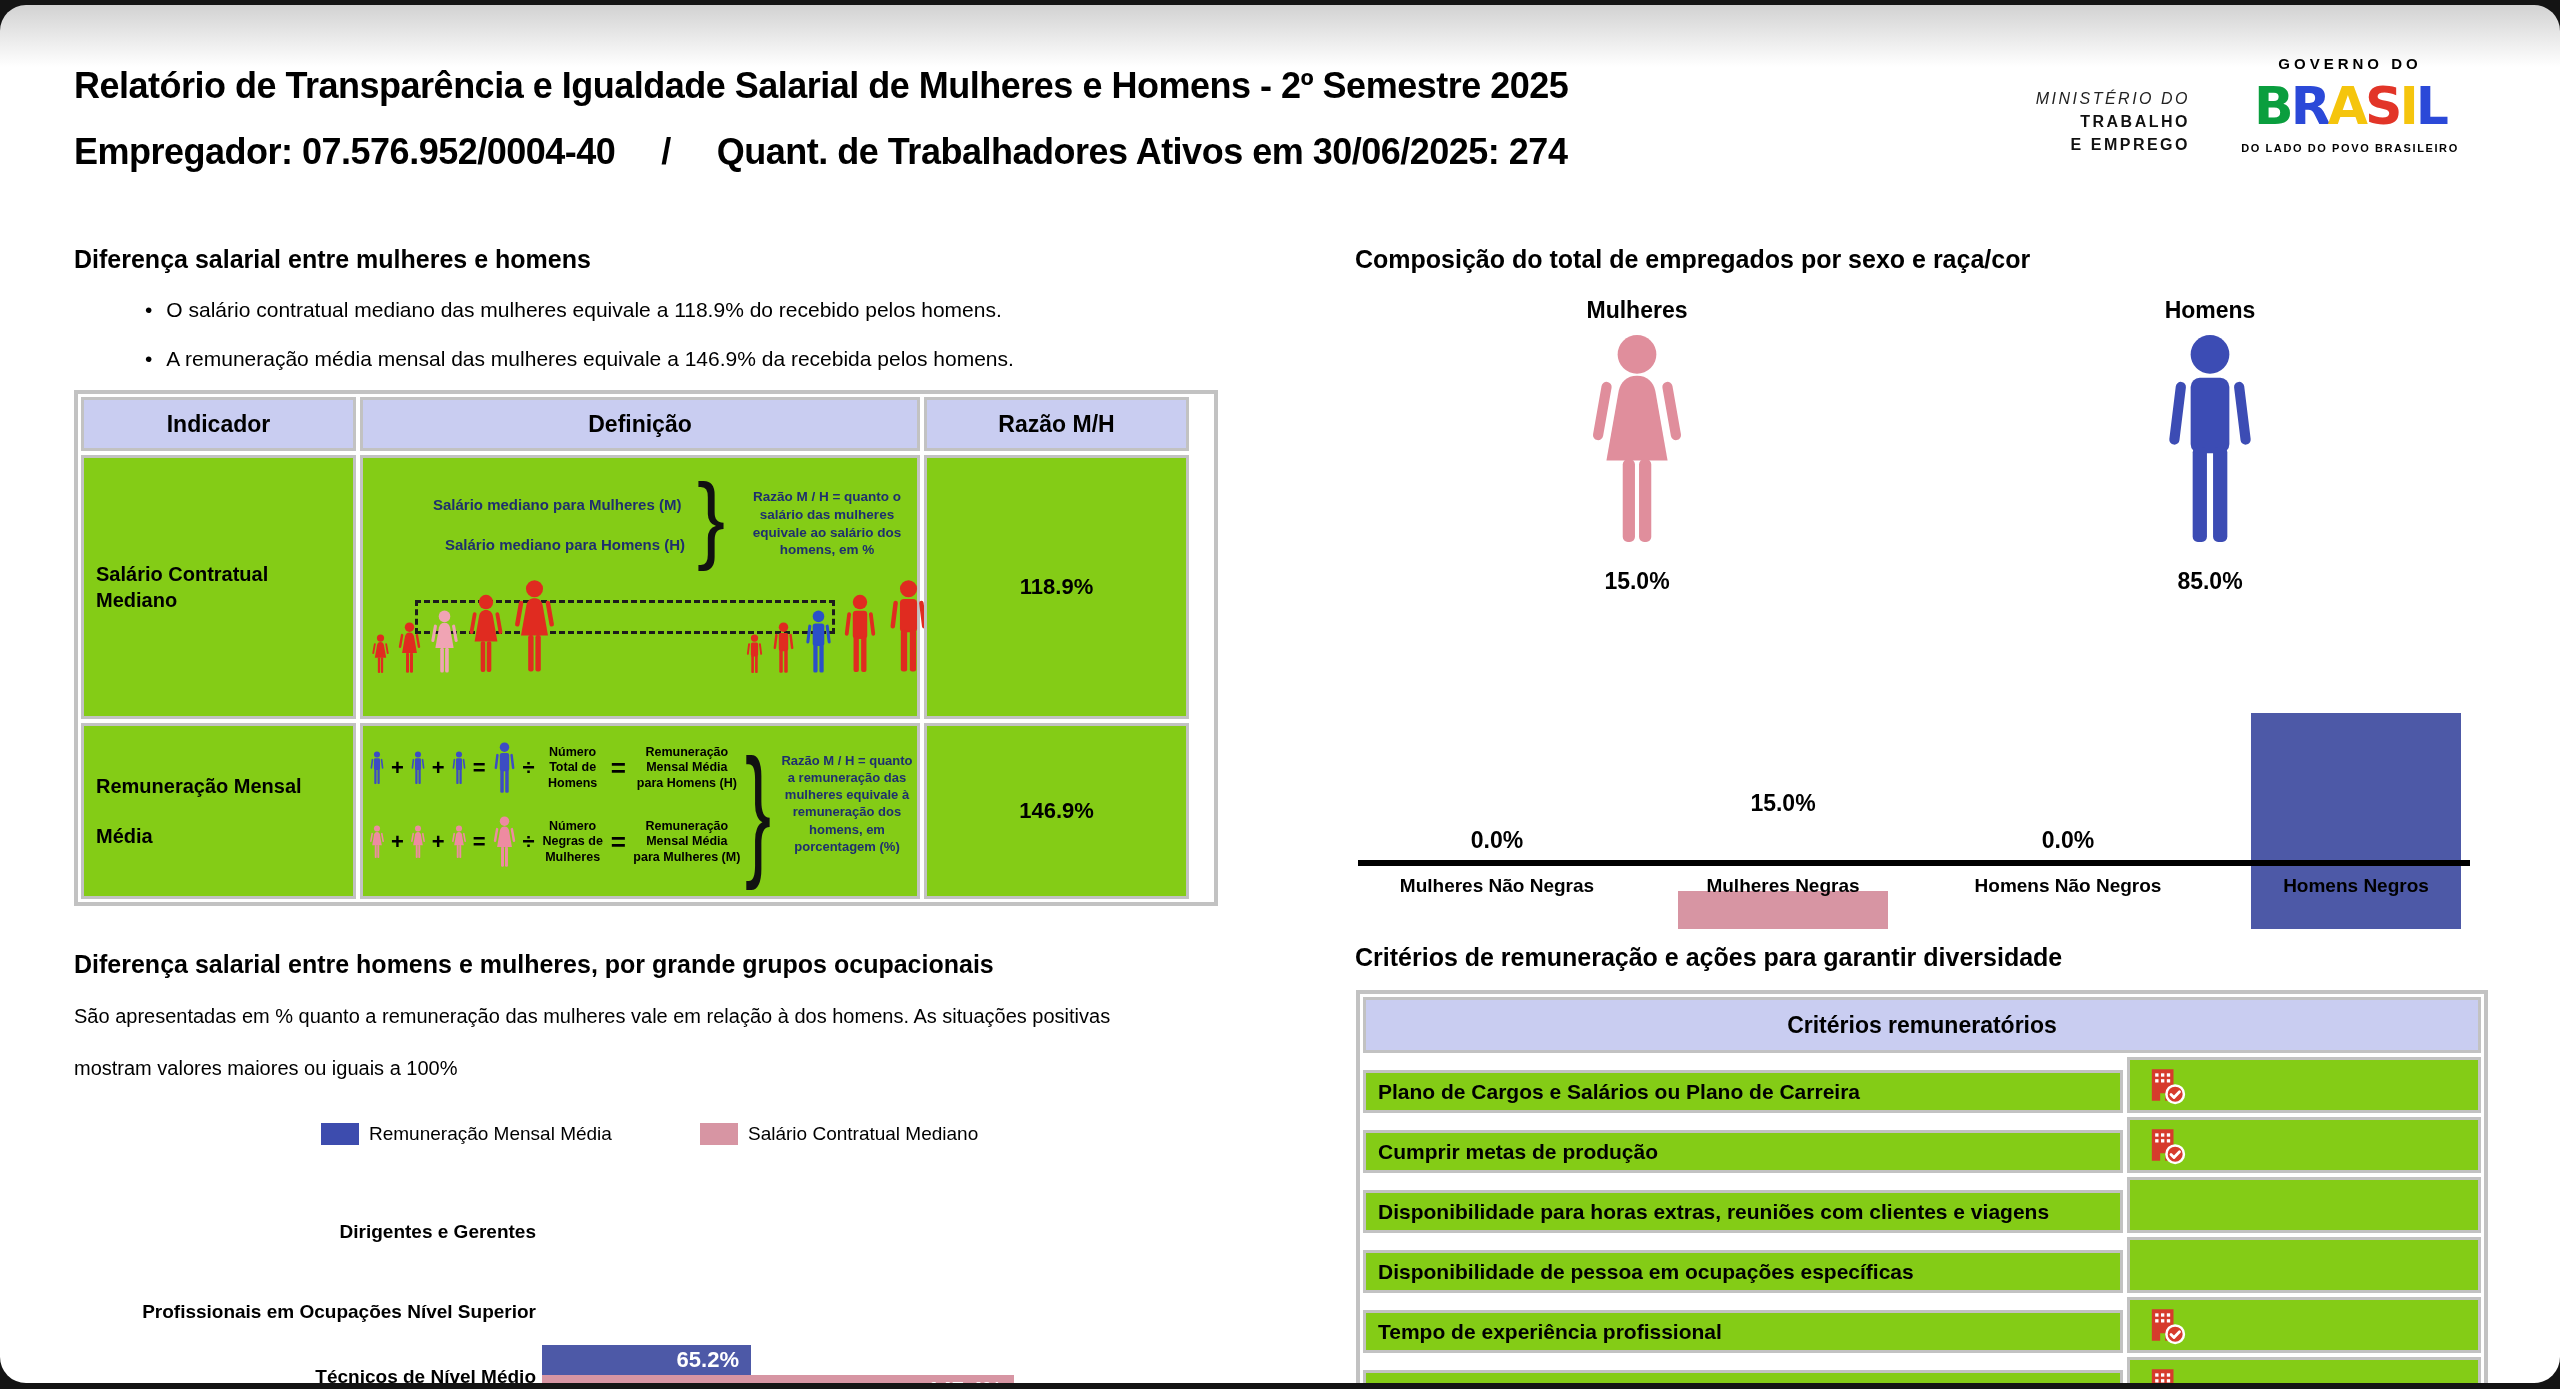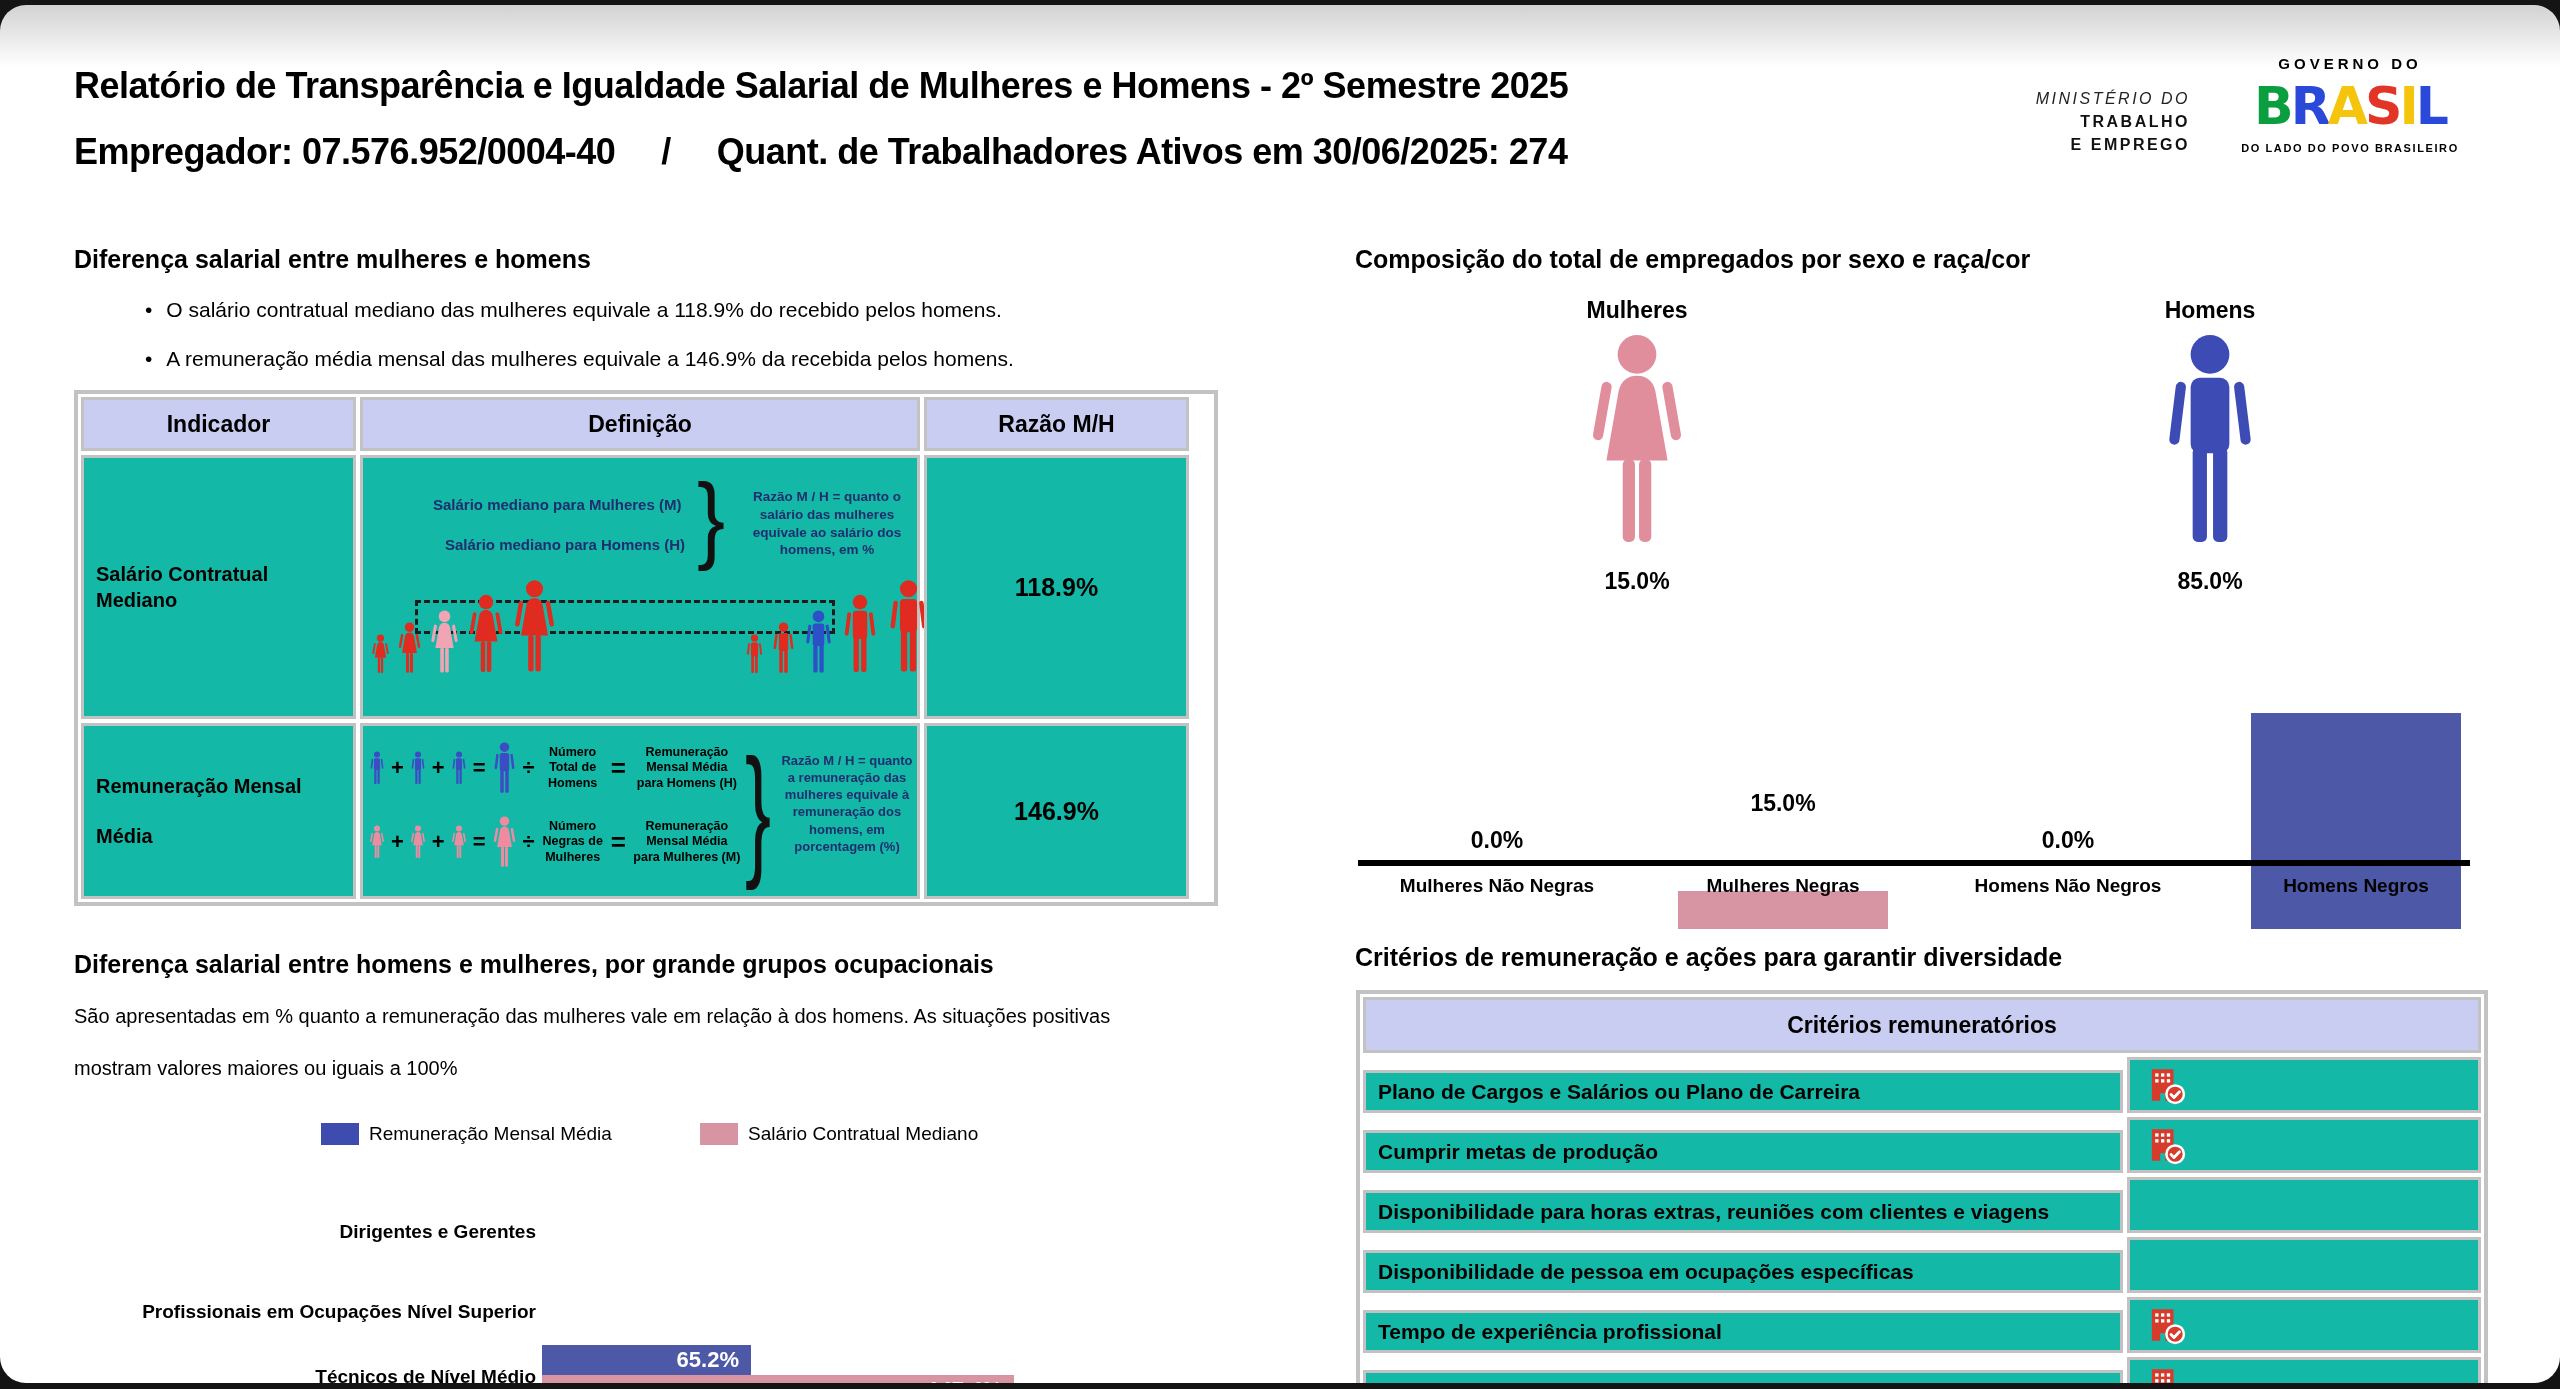--- a/index.html
+++ b/index.html
@@ -17,25 +17,25 @@
   .ministry{width:290px;text-align:right;font-size:16px;letter-spacing:2.5px;line-height:23px;color:#222;}
   .ministry .m1{font-weight:500;font-style:italic;}
   .ministry .m2,.ministry .m3{font-weight:800;color:#111;}
   .gov{width:270px;text-align:center;}
   .gov .gtop{font-size:15px;font-weight:800;letter-spacing:4px;}
   .gov .brand{font-size:52px;font-weight:900;letter-spacing:-3px;line-height:68px;font-family:"DejaVu Sans",sans-serif;}
   .gov .gtag{font-size:11px;font-weight:700;letter-spacing:1.6px;margin-top:2px;}
   .lg{color:#0a9e3e}.lb{color:#2b49d8}.ly{color:#f5c50d}.lr{color:#e23528}
   
   .gtable{border:4px solid #c2c2c2;background:#fff;padding:3px;display:grid;grid-gap:4px;}
-  .gcell{border:3px solid #c2c2c2;background:#14b8a6;position:relative;}
+  .gcell{border:3px solid #c2c2c2;background:#84cc16;position:relative;}
   .lav{background:#c9cdf1;}
   .thead{display:flex;align-items:center;justify-content:center;font-size:23px;font-weight:bold;}
   .indcell{display:flex;flex-direction:column;justify-content:center;padding-left:12px;font-size:20px;font-weight:bold;line-height:48px;}
-  .ratiocell{display:flex;align-items:center;justify-content:center;font-size:25px;font-weight:bold;text-align:center;}
+  .ratiocell{display:flex;align-items:center;justify-content:center;font-size:22px;font-weight:bold;text-align:center;}
   .navy{color:#1e2f6e;}
   .deflabel{font-size:15px;font-weight:bold;white-space:nowrap;}
   .defnote{font-size:13.5px;font-weight:bold;line-height:1.32;text-align:center;}
   .brace{font-weight:400;color:#111;line-height:1;}
   .pictorow{display:flex;align-items:flex-end;gap:7px;}
   .formula{display:flex;align-items:center;gap:6px;}
   .fop{font-size:22px;font-weight:900;line-height:1;}
   .ftext{font-size:12.5px;font-weight:bold;text-align:center;line-height:1.25;}
   
   .vbar{position:absolute;bottom:6px;}

